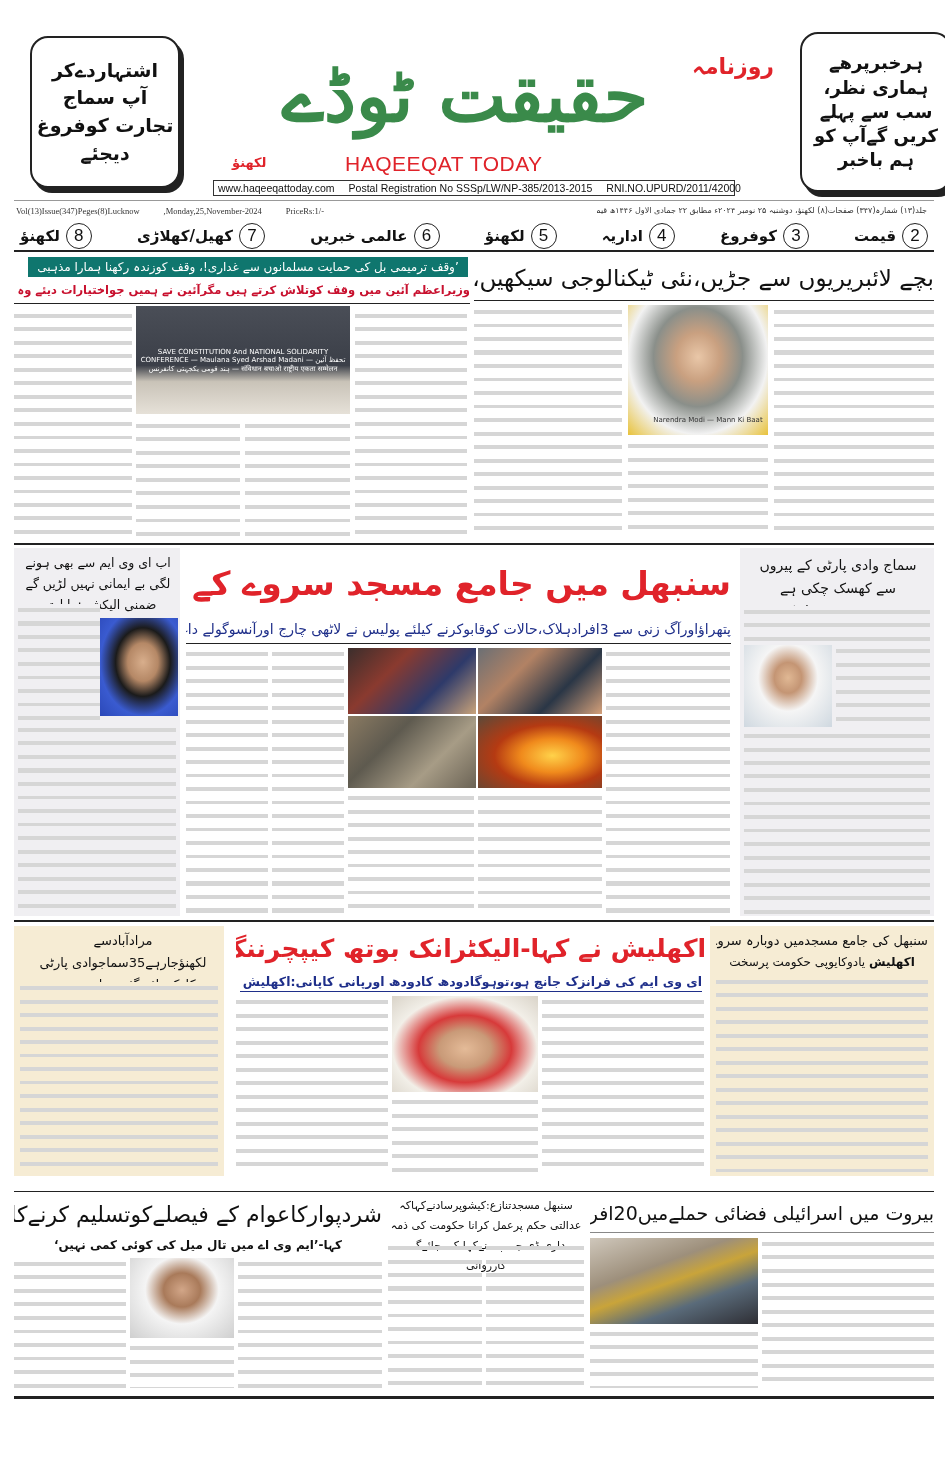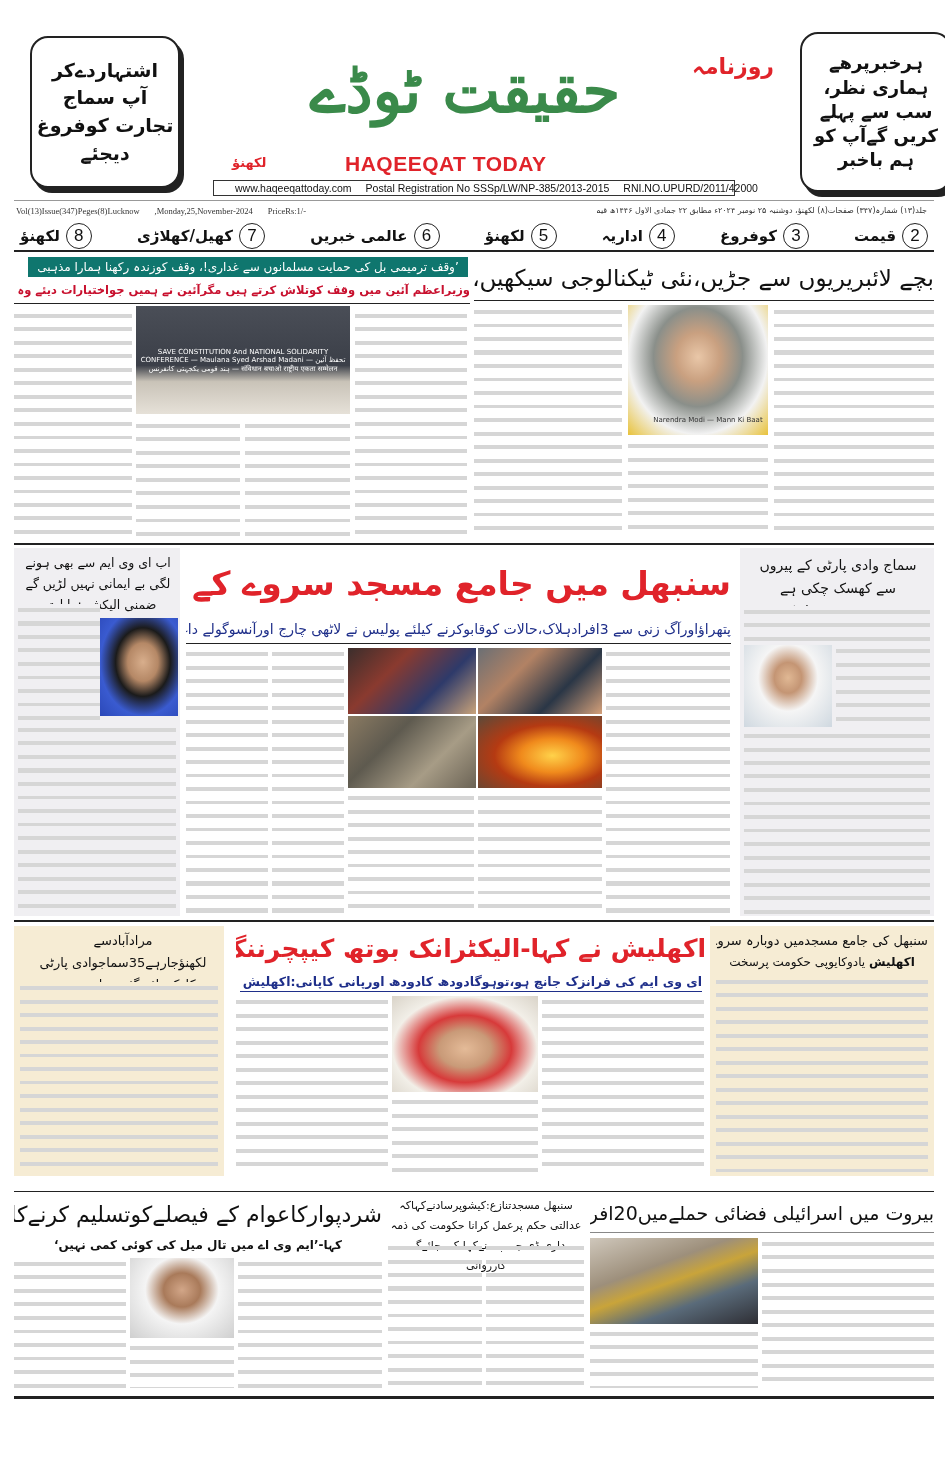--- a/index.html
+++ b/index.html
@@ -1,24 +1,24 @@
 <!DOCTYPE html>
 <html><head>
 <meta charset="utf-8">
 <style>
 *{box-sizing:border-box;margin:0;padding:0}
 body{width:945px;height:1469px;background:#fff;font-family:"DejaVu Sans",sans-serif;color:#111;position:relative;overflow:hidden}
 .abs{position:absolute}
 .box{border:2px solid #222;border-radius:18px;box-shadow:4px 5px 0 #222;background:#fff;display:flex;flex-direction:column;align-items:center;justify-content:center;text-align:center;font-weight:bold;font-size:19px;line-height:1.45;direction:rtl}
-.masthead-title{color:#3a8a4a;font-weight:bold;font-size:61px;direction:rtl;text-align:center;line-height:1;font-family:"DejaVu Serif",serif}
+.masthead-title{color:#3a8a4a;font-weight:bold;font-size:72px;direction:rtl;text-align:center;line-height:1;font-family:"DejaVu Serif",serif}
 .rozname{color:#e0232a;font-weight:bold;font-size:22px;direction:rtl}
-.eng-title{color:#e0232a;font-weight:bold;font-size:21px;font-family:"Liberation Sans",sans-serif;letter-spacing:0.5px}
+.eng-title{color:#e0232a;font-weight:normal;font-size:21px;font-family:"Liberation Sans",sans-serif;letter-spacing:0.5px}
 .lucknow{color:#e0232a;font-size:13px;font-weight:bold;direction:rtl}
-.regline{border:1px solid #333;font-family:"Liberation Sans",sans-serif;font-size:10.5px;padding:1px 21px;white-space:nowrap;display:flex;gap:14px}
-.dateline{font-family:"Liberation Serif",serif;font-size:8.5px;color:#333;display:flex;gap:15px;align-items:flex-start}
+.regline{border:1px solid #333;font-family:"Liberation Sans",sans-serif;font-size:10.5px;padding:1px 4px;white-space:nowrap;display:flex;gap:14px}
+.dateline{font-family:"Liberation Serif",serif;font-size:8.5px;color:#333;display:flex;gap:24px;align-items:flex-start}
 .urdu-date{font-size:8px;direction:rtl;color:#333}
 .navbar{display:flex;direction:rtl;justify-content:space-between;align-items:center;border-bottom:2px solid #222;padding:0 6px}
 .nav-item{display:flex;align-items:center;gap:6px;font-weight:bold;font-size:15px;direction:rtl}
 .nav-num{width:26px;height:26px;border:1.5px solid #222;border-radius:50%;display:flex;align-items:center;justify-content:center;font-size:17px;font-family:"Liberation Sans",sans-serif;font-weight:normal}
 .urdu{direction:rtl;text-align:center}
 .col-text{direction:rtl;font-size:7.5px;line-height:13.5px;color:#333;text-align:justify;overflow:hidden;background:repeating-linear-gradient(to bottom,transparent 0,transparent 4px,#d6d6d6 4px,#d6d6d6 8px,transparent 8px,transparent 13.5px)}
 .photo{overflow:hidden;display:flex;align-items:center;justify-content:center;font-size:9px;color:#fff;text-align:center}
 .hr{background:#222}
 .sidebox{background:#f6ecd4}
 .greybox{background:#f0eff2}

